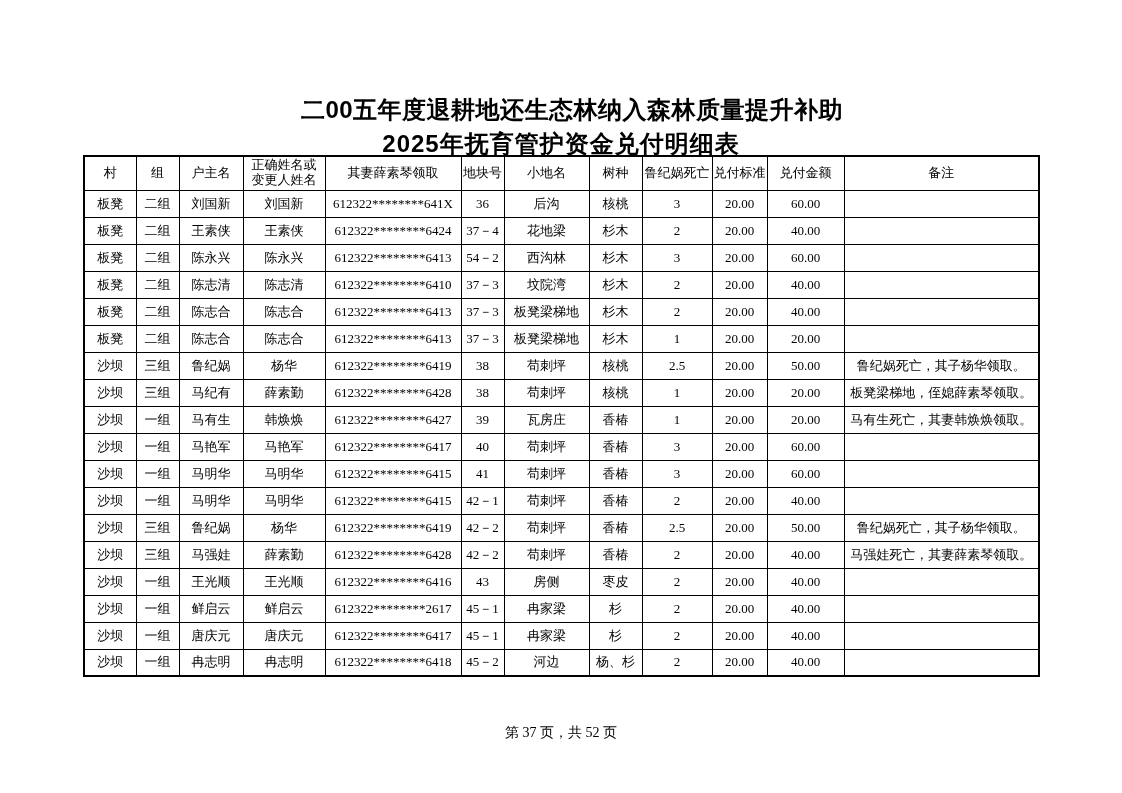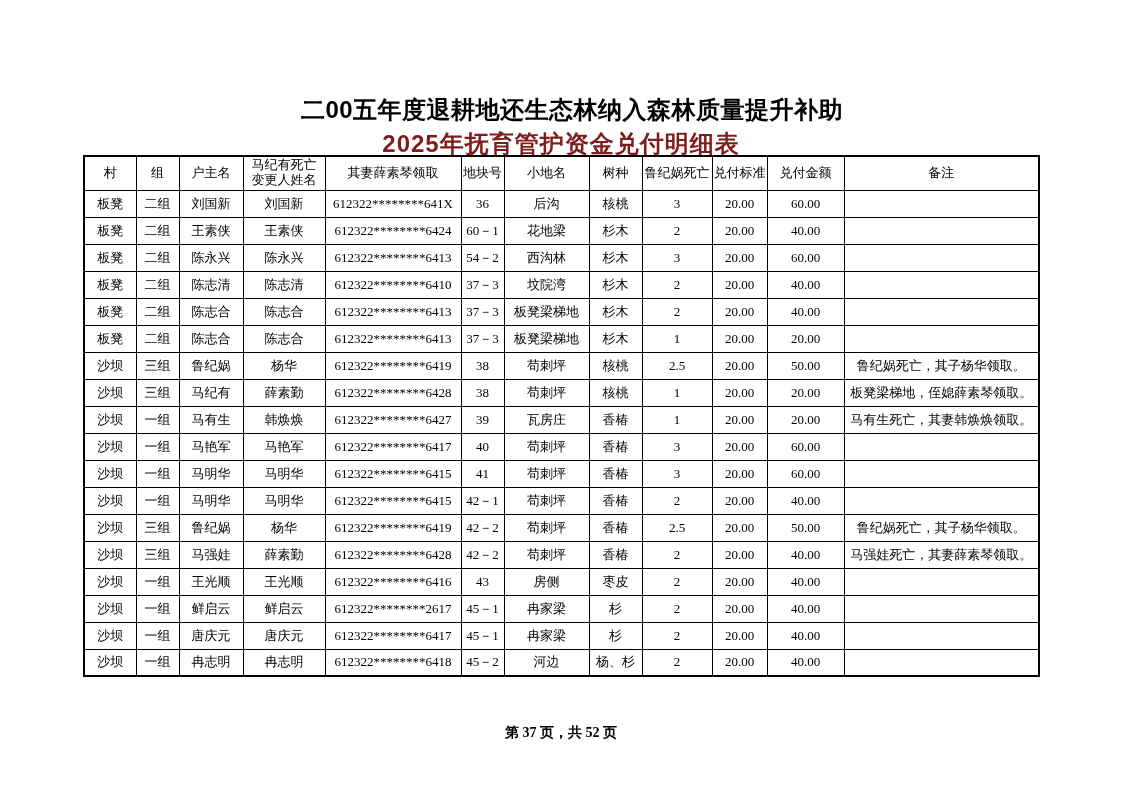--- a/index.html
+++ b/index.html
@@ -9,21 +9,21 @@
     color:#000; font-family:"Liberation Serif","DejaVu Serif",serif;
   }
   .doc-title1 {
     position:absolute; top:94px; left:0; width:1122px;
     text-align:center; font-family:"Liberation Sans","DejaVu Sans",sans-serif;
     font-weight:bold; font-size:24px; letter-spacing:0.5px; color:#000;margin-left:11px;
   }
   .doc-title2 {
     position:absolute; top:128px; left:0; width:1122px;
     text-align:center; font-family:"Liberation Sans","DejaVu Sans",sans-serif;
-    font-weight:bold; font-size:24px; letter-spacing:1px; color:#7f1d1d;
+    font-weight:bold; font-size:24px; letter-spacing:1px; color:#000000;
   }
   table.pay-table {
     position:absolute; top:155px; left:83px;
     width:955px; border-collapse:collapse; table-layout:fixed;
     border:2px solid #000;
     font-family:"Liberation Serif","DejaVu Serif",serif;
   }
   .pay-table th, .pay-table td {
     border:1px solid #000;
     text-align:center; vertical-align:middle;
@@ -35,21 +35,20 @@
     height:34px; white-space:pre-line; line-height:1.15;
   }
   .pay-table tbody td { height:27px; }
   col.c0{width:52px} col.c1{width:43px} col.c2{width:64px} col.c3{width:82px}
   col.c4{width:136px} col.c5{width:43px} col.c6{width:85px} col.c7{width:53px}
   col.c8{width:70px} col.c9{width:55px} col.c10{width:77px} col.c11{width:195px}
   .page-footer {
     position:absolute; top:724px; left:0; width:1122px;
     text-align:center; font-size:14px; color:#000;
     font-family:"Liberation Serif","DejaVu Serif",serif;
-    font-weight:bold;
   }
 </style>
 </head>
 <body>
 
 <div class="doc-title1">二00五年度退耕地还生态林纳入森林质量提升补助</div>
 <div class="doc-title2">2025年抚育管护资金兑付明细表</div>
 
 <table class="pay-table">
   <colgroup>
@@ -64,21 +63,21 @@
     <col class="c8">
       <col class="c9">
       <col class="c10">
       <col class="c11">
   </colgroup>
   <thead>
     <tr>
         <th>村</th>
         <th>组</th>
         <th>户主名</th>
-        <th>马纪有死亡
+        <th>正确姓名或
 变更人姓名</th>
         <th>其妻薛素琴领取</th>
         <th>地块号</th>
         <th>小地名</th>
         <th>树种</th>
         <th>鲁纪娲死亡</th>
         <th>兑付标准</th>
         <th>兑付金额</th>
         <th>备注</th>
       </tr>
@@ -97,21 +96,21 @@
         <td>20.00</td>
         <td>60.00</td>
         <td></td>
       </tr>
       <tr>
         <td>板凳</td>
         <td>二组</td>
         <td>王素侠</td>
         <td>王素侠</td>
         <td>612322********6424</td>
-        <td>60－1</td>
+        <td>37－4</td>
         <td>花地梁</td>
         <td>杉木</td>
         <td>2</td>
         <td>20.00</td>
         <td>40.00</td>
         <td></td>
       </tr>
       <tr>
         <td>板凳</td>
         <td>二组</td>

